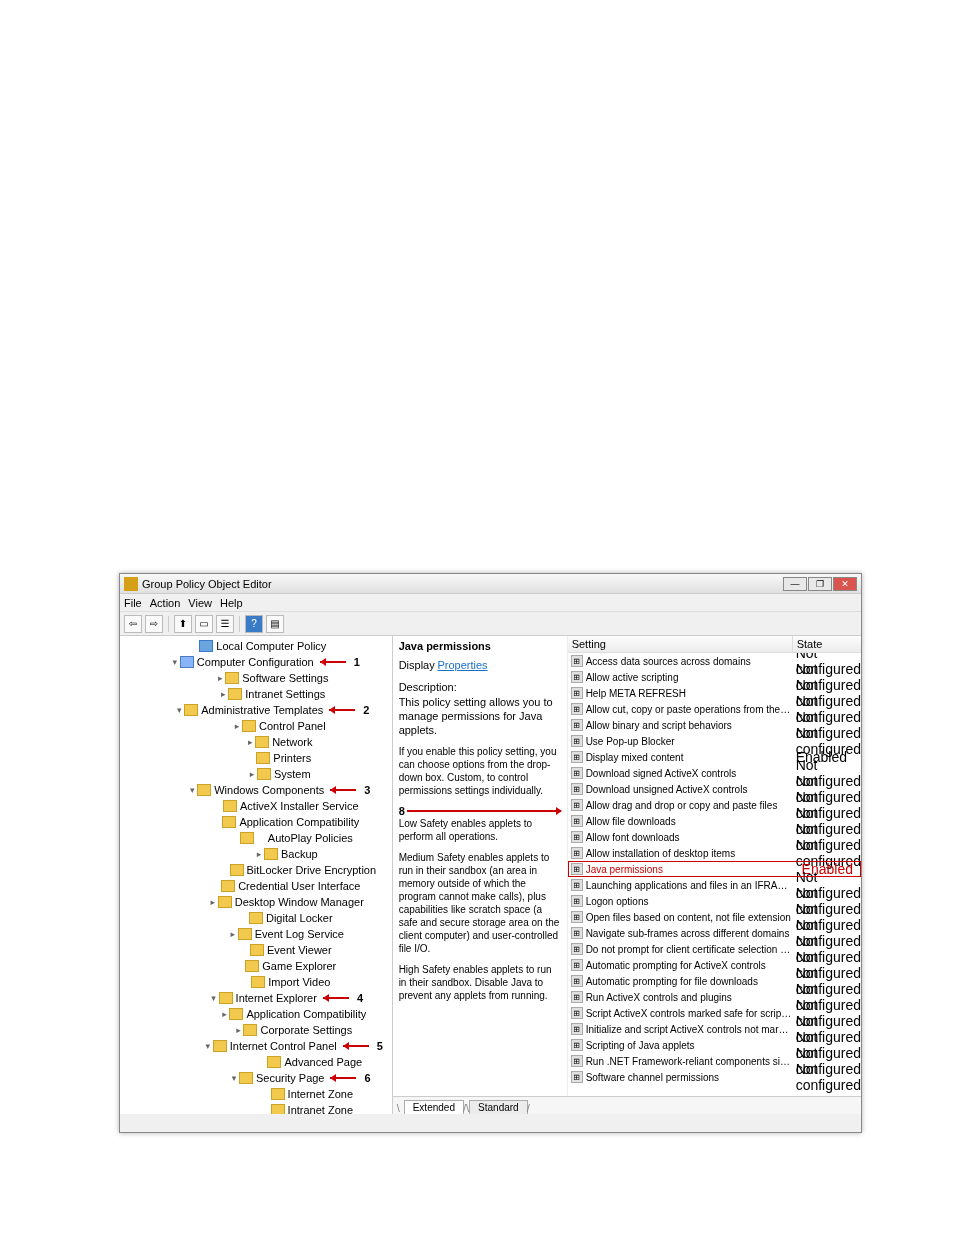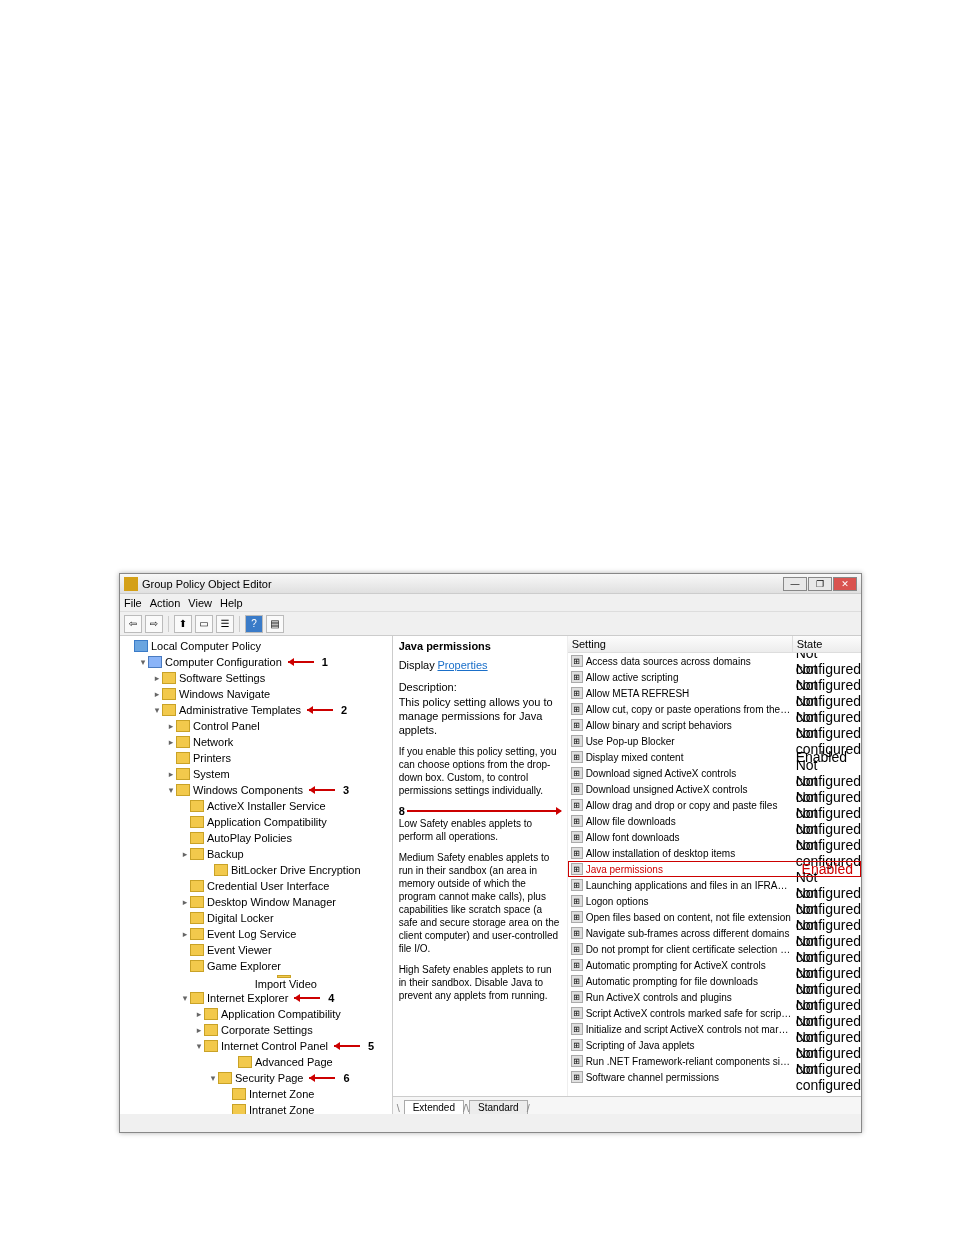--- a/index.html
+++ b/index.html
@@ -13,21 +13,21 @@
 .tb-min { background: #e8e8e8; }
 .tb-max { background: #e8e8e8; }
 .tb-close { background: #d9534f; color: #fff; }
 .menubar { height: 18px; background: #f0f0f0; display: flex; align-items: center; padding: 0 4px; gap: 8px; border-bottom: 1px solid #ddd; }
 .menubar span { font-size: 11px; }
 .toolbar { height: 24px; background: #f0f0f0; display: flex; align-items: center; padding: 0 4px; gap: 3px; border-bottom: 1px solid #ccc; }
 .tb-icon { width: 18px; height: 18px; border: 1px solid #bbb; background: #fafafa; display:flex; align-items:center; justify-content:center; font-size:10px;}
 .tb-sep { width: 1px; height: 16px; background: #ccc; margin: 0 2px; }
 .content { display: flex; height: calc(100% - 62px - 18px); }
 .tree-pane { width: 290px; border-right: 1px solid #ccc; background: #fff; overflow: auto; padding: 2px 0; }
-.tree-item { display: flex; align-items: center; height: 16px; padding-left: 4px; white-space: nowrap; }
+.tree-item { display: flex; align-items: center; height: 16px; padding-left: 4px; white-space: nowrap; justify-content: center; }
 .expander { width: 10px; height: 10px; display: inline-flex; align-items: center; justify-content: center; font-size: 9px; color: #666; }
 .fi { width: 14px; height: 12px; background: #f2c94c; border: 1px solid #c9a227; margin-right: 3px; }
 .fi.root { background: #6aa5e0; border-color: #3a7bc8; }
 .fi.comp { background: #8ab4f8; border-color: #4a7bc0; }
 .tree-label { font-size: 11px; }
 .callout { width: 34px; height: 12px; margin-left: 4px; display: inline-flex; align-items: center; }
 .callout svg { width: 100%; height: 100%; }
 .callout-num { color: #000; font-weight: bold; font-size: 11px; margin-left: 2px; }
 .right-pane { flex: 1; display: flex; flex-direction: column; background: #fff; }
 .path-hdr { height: 18px; background: linear-gradient(to bottom,#6aa5e0,#4a7bc0); color: #fff; display: flex; align-items: center; padding: 0 6px; border: 1px solid #c00; margin: 2px; }
@@ -109,21 +109,21 @@
           <span class="callout-num">1</span>
         </div>
         <div class="tree-item" style="padding-left: 32px;">
           <span class="expander">▸</span>
           <span class="fi "></span>
           <span class="tree-label">Software Settings</span>
         </div>
         <div class="tree-item" style="padding-left: 32px;">
           <span class="expander">▸</span>
           <span class="fi "></span>
-          <span class="tree-label">Windows Navigate</span>
+          <span class="tree-label">Intranet Settings</span>
         </div>
         <div class="tree-item" style="padding-left: 32px;">
           <span class="expander">▾</span>
           <span class="fi "></span>
           <span class="tree-label">Administrative Templates</span>
           <span class="callout">
             <svg viewBox="0 0 34 12">
               <line x1="2" y1="6" x2="28" y2="6" stroke="#c00" stroke-width="2"></line>
               <polygon points="2,6 8,2 8,10" fill="#c00"></polygon>
             </svg>
@@ -165,21 +165,21 @@
         <div class="tree-item" style="padding-left: 60px;">
           <span class="expander"></span>
           <span class="fi "></span>
           <span class="tree-label">ActiveX Installer Service</span>
         </div>
         <div class="tree-item" style="padding-left: 60px;">
           <span class="expander"></span>
           <span class="fi "></span>
           <span class="tree-label">Application Compatibility</span>
         </div>
-        <div class="tree-item" style="padding-left: 60px;">
+        <div class="tree-item" style="padding-left: 60px; gap: 11px;">
           <span class="expander"></span>
           <span class="fi "></span>
           <span class="tree-label">AutoPlay Policies</span>
         </div>
         <div class="tree-item" style="padding-left: 60px;">
           <span class="expander">▸</span>
           <span class="fi "></span>
           <span class="tree-label">Backup</span>
         </div>
         <div class="tree-item" style="padding-left: 84px;">
@@ -210,21 +210,21 @@
         <div class="tree-item" style="padding-left: 60px;">
           <span class="expander"></span>
           <span class="fi "></span>
           <span class="tree-label">Event Viewer</span>
         </div>
         <div class="tree-item" style="padding-left: 60px;">
           <span class="expander"></span>
           <span class="fi "></span>
           <span class="tree-label">Game Explorer</span>
         </div>
-        <div class="tree-item" style="padding-left: 60px; flex-direction: column;">
+        <div class="tree-item" style="padding-left: 60px;">
           <span class="expander"></span>
           <span class="fi "></span>
           <span class="tree-label">Import Video</span>
         </div>
         <div class="tree-item" style="padding-left: 60px;">
           <span class="expander">▾</span>
           <span class="fi "></span>
           <span class="tree-label">Internet Explorer</span>
           <span class="callout">
             <svg viewBox="0 0 34 12">
@@ -317,21 +317,21 @@
                 <span class="rs">Access data sources across domains</span>
                 <span class="rst">Not configured</span>
               </div>
               <div class="list-row">
                 <span class="ri">⊞</span>
                 <span class="rs">Allow active scripting</span>
                 <span class="rst">Not configured</span>
               </div>
               <div class="list-row">
                 <span class="ri">⊞</span>
-                <span class="rs">Allow META REFRESH</span>
+                <span class="rs">Help META REFRESH</span>
                 <span class="rst">Not configured</span>
               </div>
               <div class="list-row">
                 <span class="ri">⊞</span>
                 <span class="rs">Allow cut, copy or paste operations from the clipboard via s...</span>
                 <span class="rst">Not configured</span>
               </div>
               <div class="list-row">
                 <span class="ri">⊞</span>
                 <span class="rs">Allow binary and script behaviors</span>

